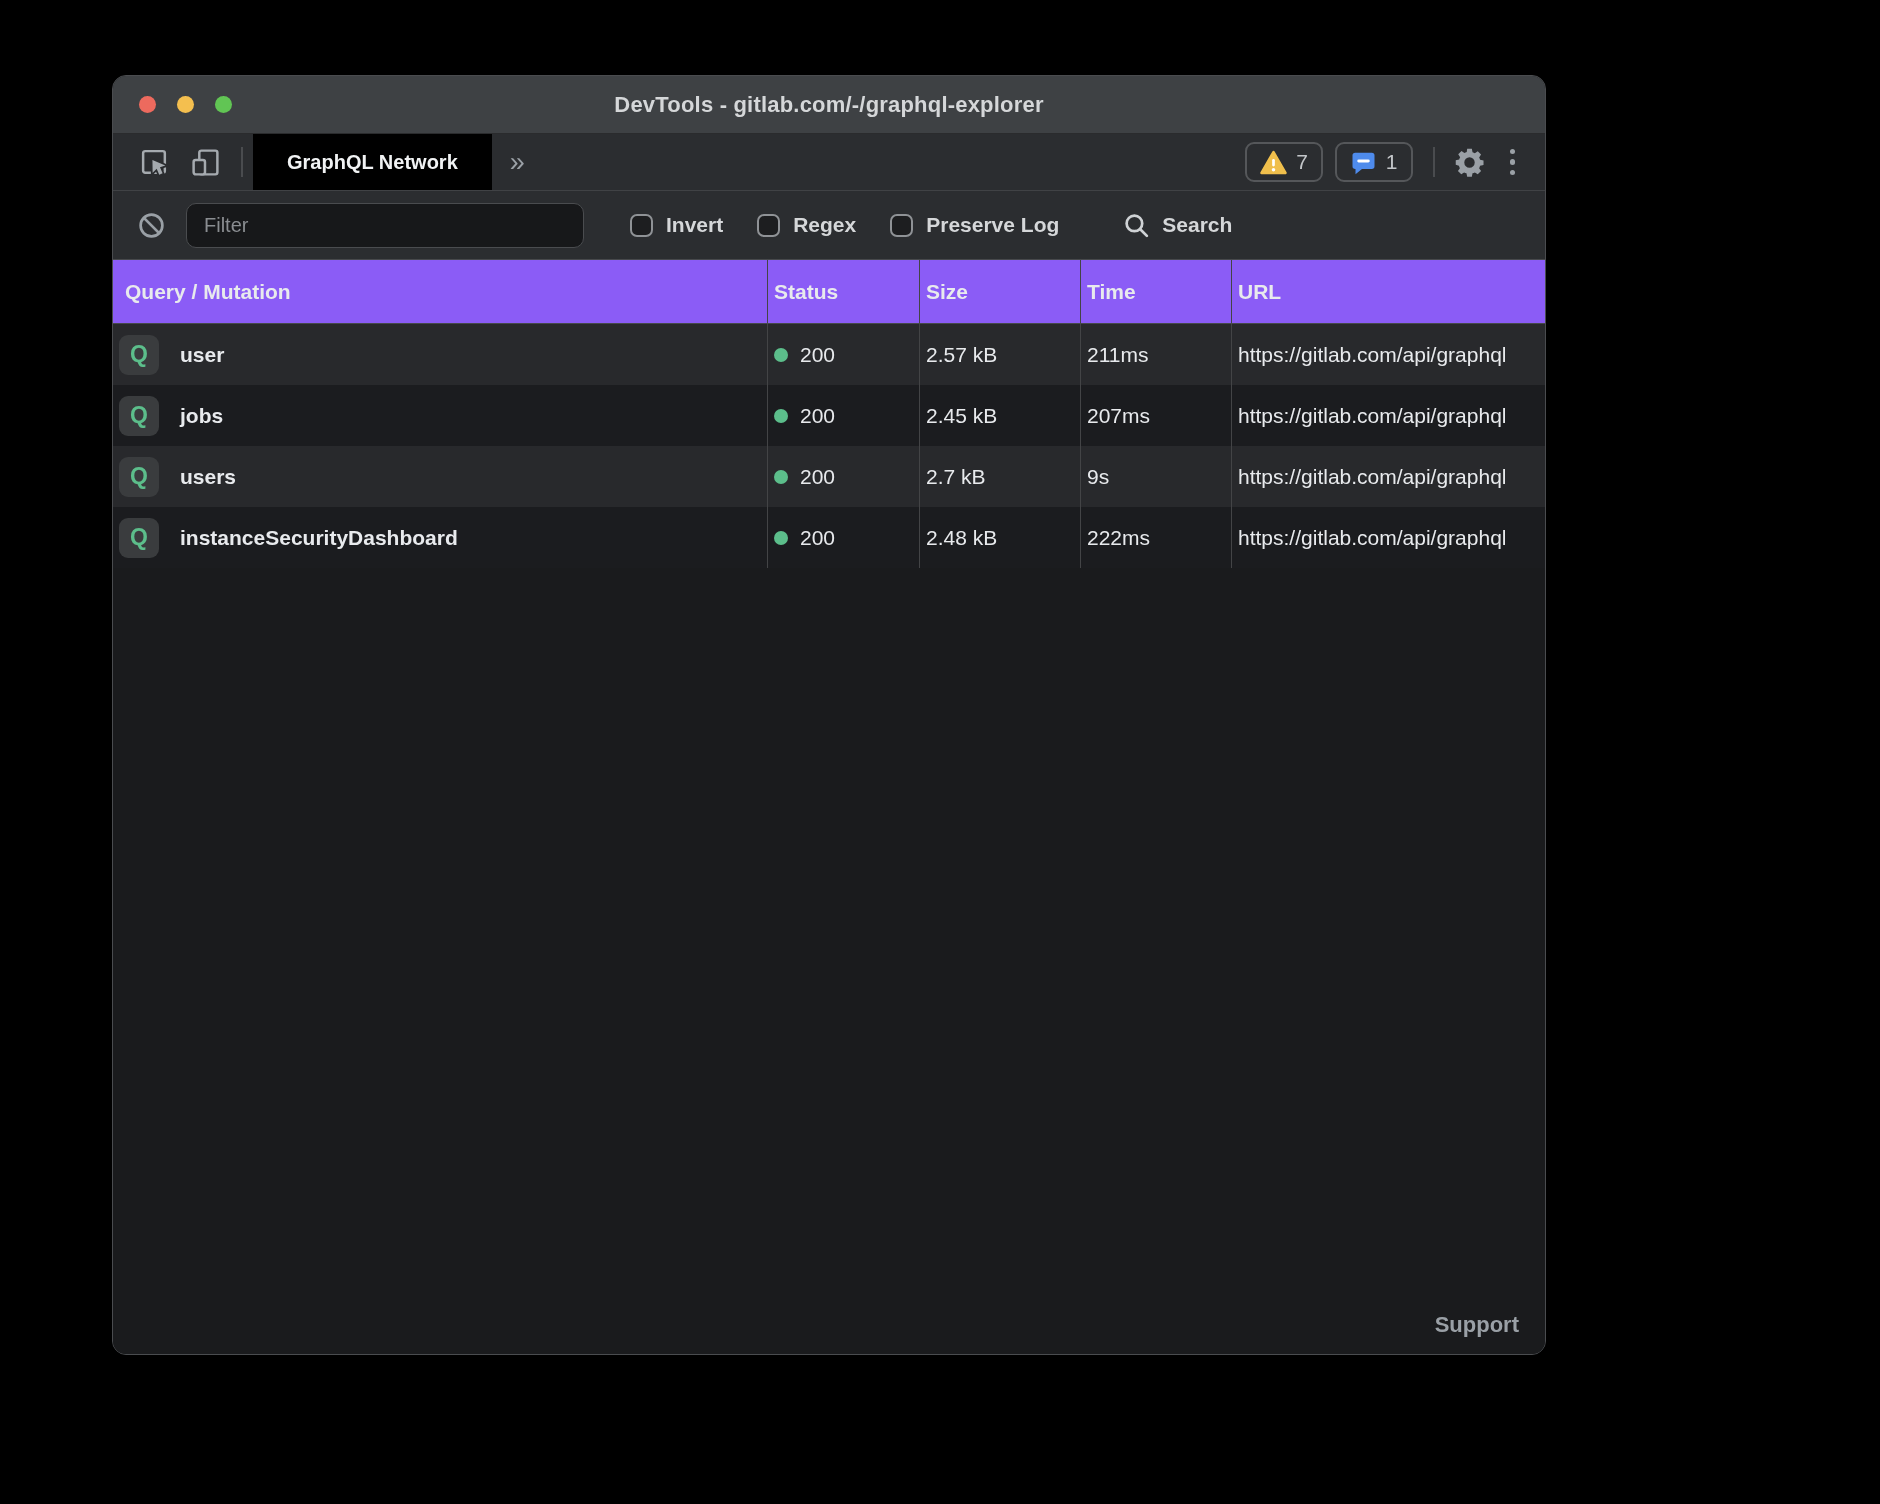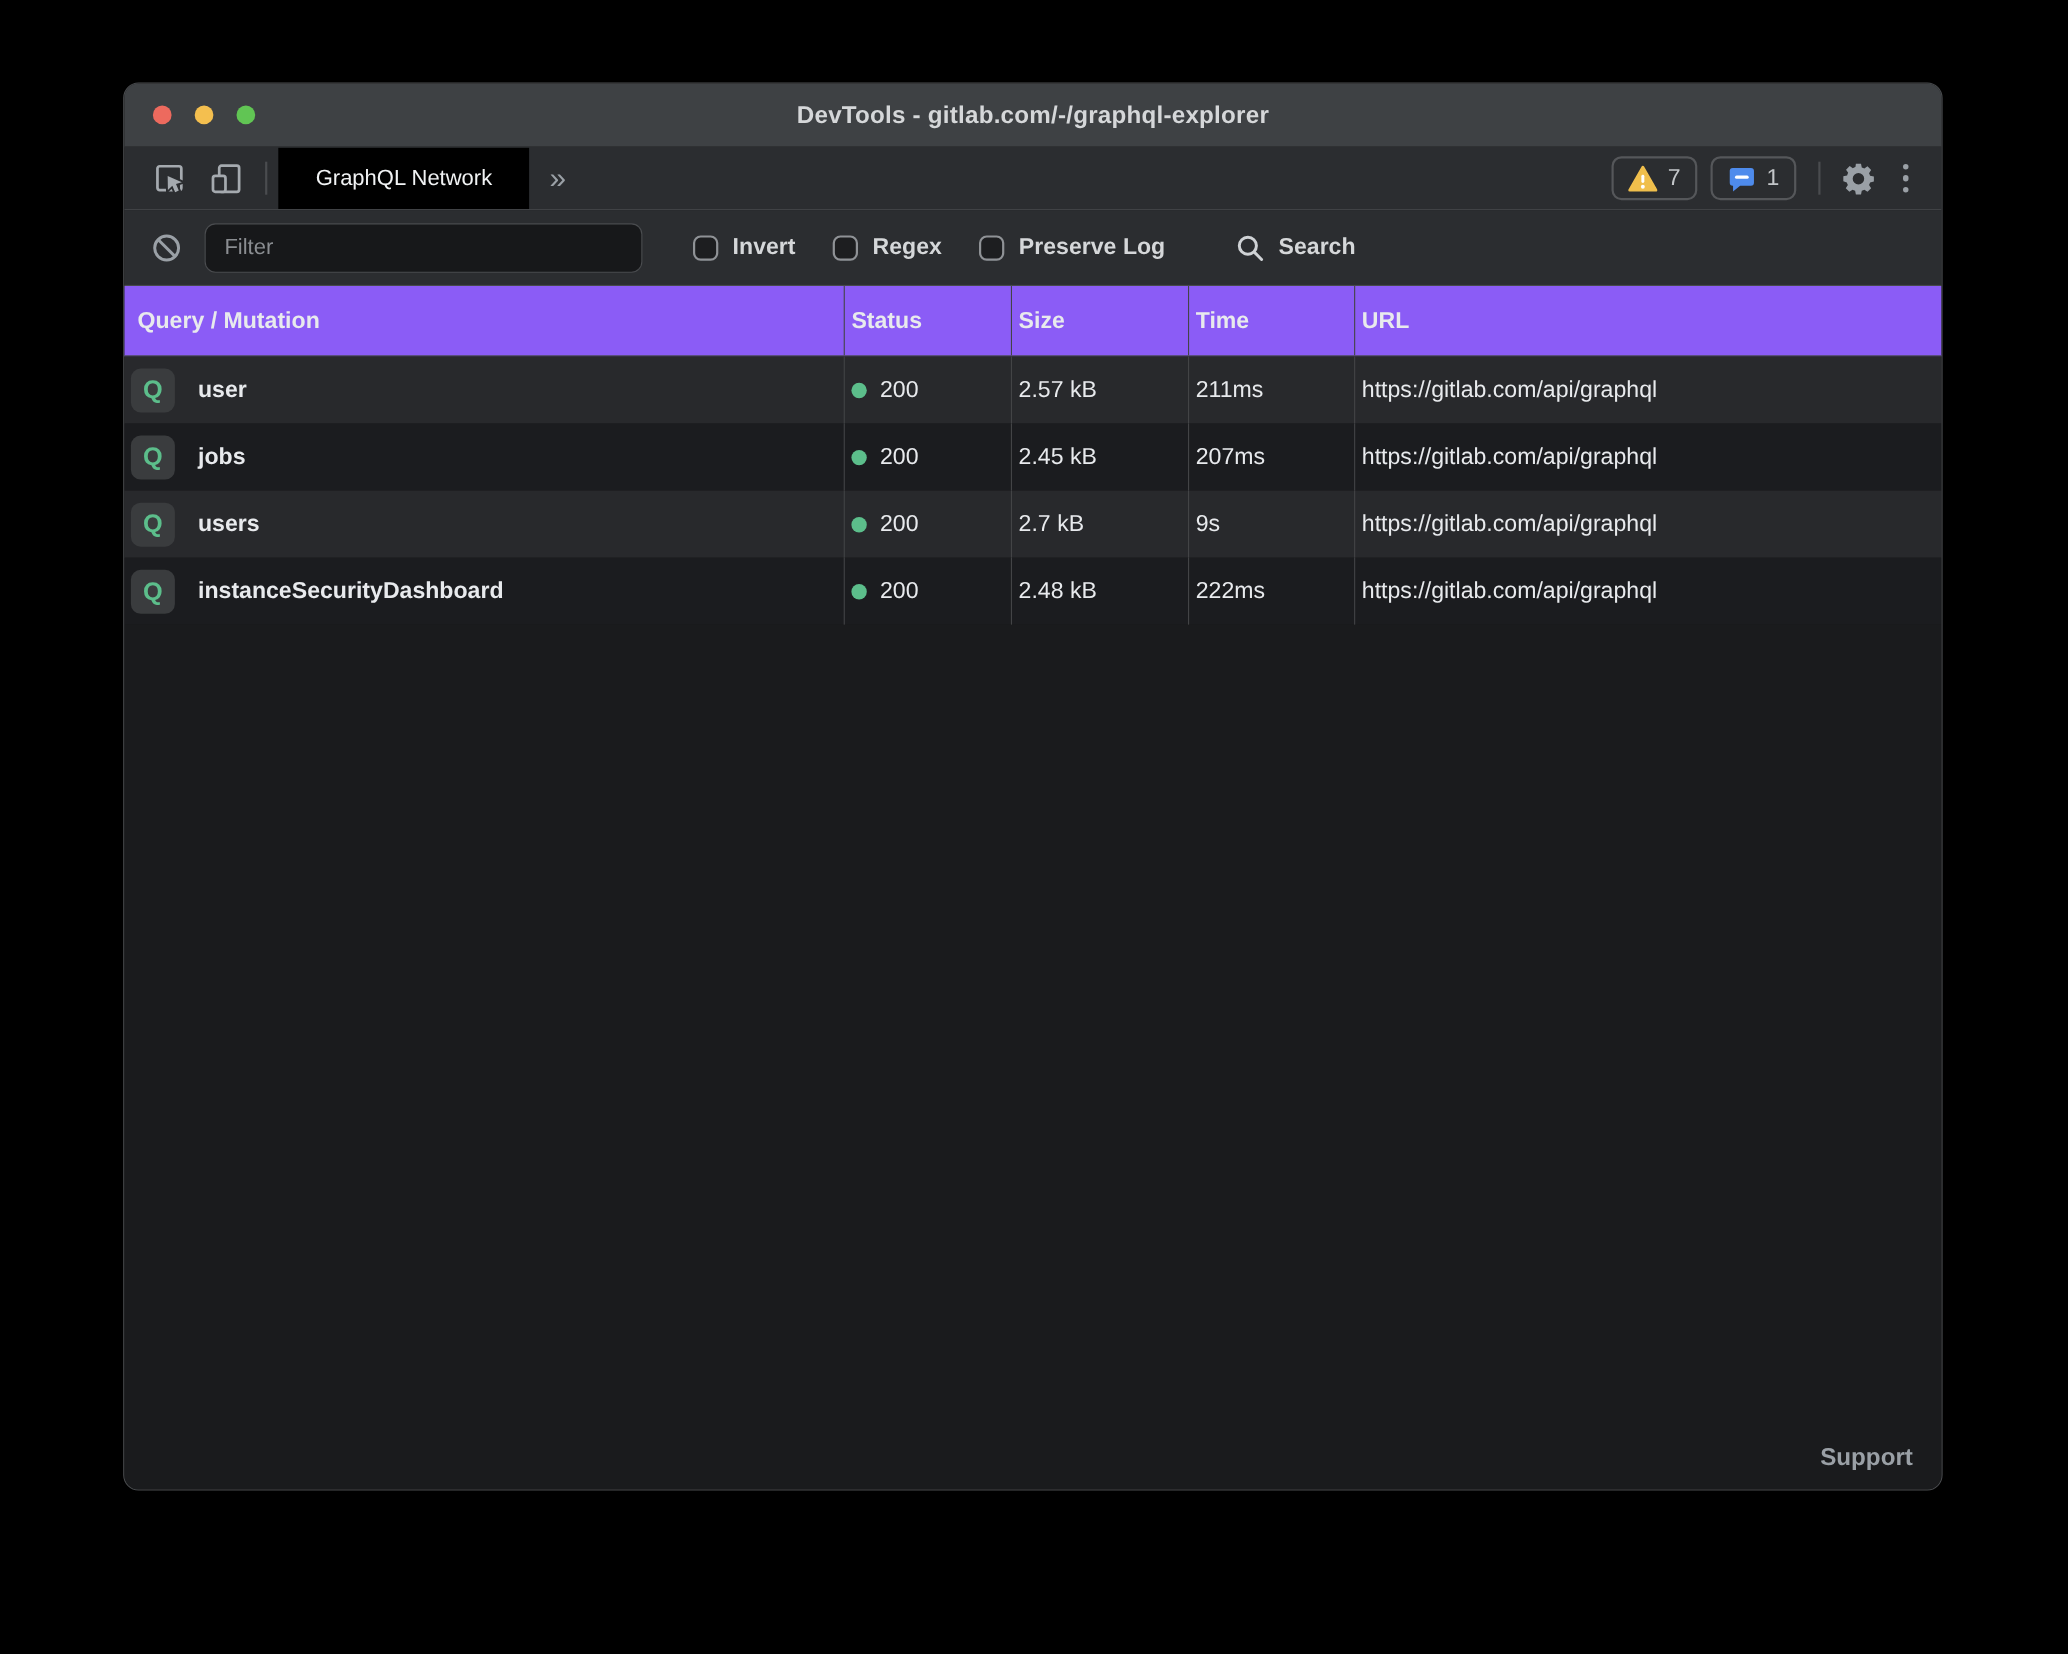--- a/index.html
+++ b/index.html
@@ -1,20 +1,20 @@
 <!DOCTYPE html>
 <html><head>
 <meta charset="utf-8">
 <style>
   * { margin:0; padding:0; box-sizing:border-box; }
   html,body { width:1880px; height:1504px; background:#000; overflow:hidden;
               font-family:"Liberation Sans","DejaVu Sans",sans-serif; }
 
   .window {
-    position:absolute; left:112px; top:75px; width:1654px; height:1280px;
+    position:absolute; left:112px; top:75px; width:1434px; height:1280px;
     background:#1a1b1d; border:1px solid #4a4c4f; border-radius:14px;
     overflow:hidden; display:flex; flex-direction:column;
   }
 
   
   .titlebar {
     height:58px; flex:0 0 58px; background:#3e4144; position:relative;
     display:flex; align-items:center; justify-content:center;
     border-bottom:1px solid #2a2b2d;
   }
@@ -29,21 +29,21 @@
   .tabbar {
     height:57px; flex:0 0 57px; background:#2b2d30;
     display:flex; align-items:stretch; border-bottom:1px solid #404245;
     padding-left:16px;
   }
   .icon-btn { display:flex; align-items:center; justify-content:center; padding:0 10px; }
   .vsep { width:2px; height:30px; background:#4a4c4f; align-self:center; margin:0 10px; }
   .tabs { display:flex; align-items:stretch; }
   .tab { display:flex; align-items:center; padding:0 21px; color:#a5aaaf; font-size:20px; cursor:default; }
   .tab-active { display:flex; align-items:center; padding:0 34px; background:#000;
-                color:#f1f3f4; font-size:20px; font-weight:400; }
+                color:#f1f3f4; font-size:20px; font-weight:700; }
   .more-tabs { display:flex; align-items:center; padding:0 18px; color:#9aa0a6; font-size:27px; }
   .tabbar-right { margin-left:auto; display:flex; align-items:center; padding-right:16px; }
   .badge-box {
     display:flex; align-items:center; gap:9px; height:40px; padding:0 13px;
     border:2px solid #55575a; border-radius:9px; margin-left:12px;
   }
   .badge-count { color:#c3c6c9; font-size:21px; }
   .kebab { display:flex; flex-direction:column; gap:5px; padding:0 14px; }
   .kebab span { width:5.5px; height:5.5px; border-radius:50%; background:#9aa0a6; }
 

